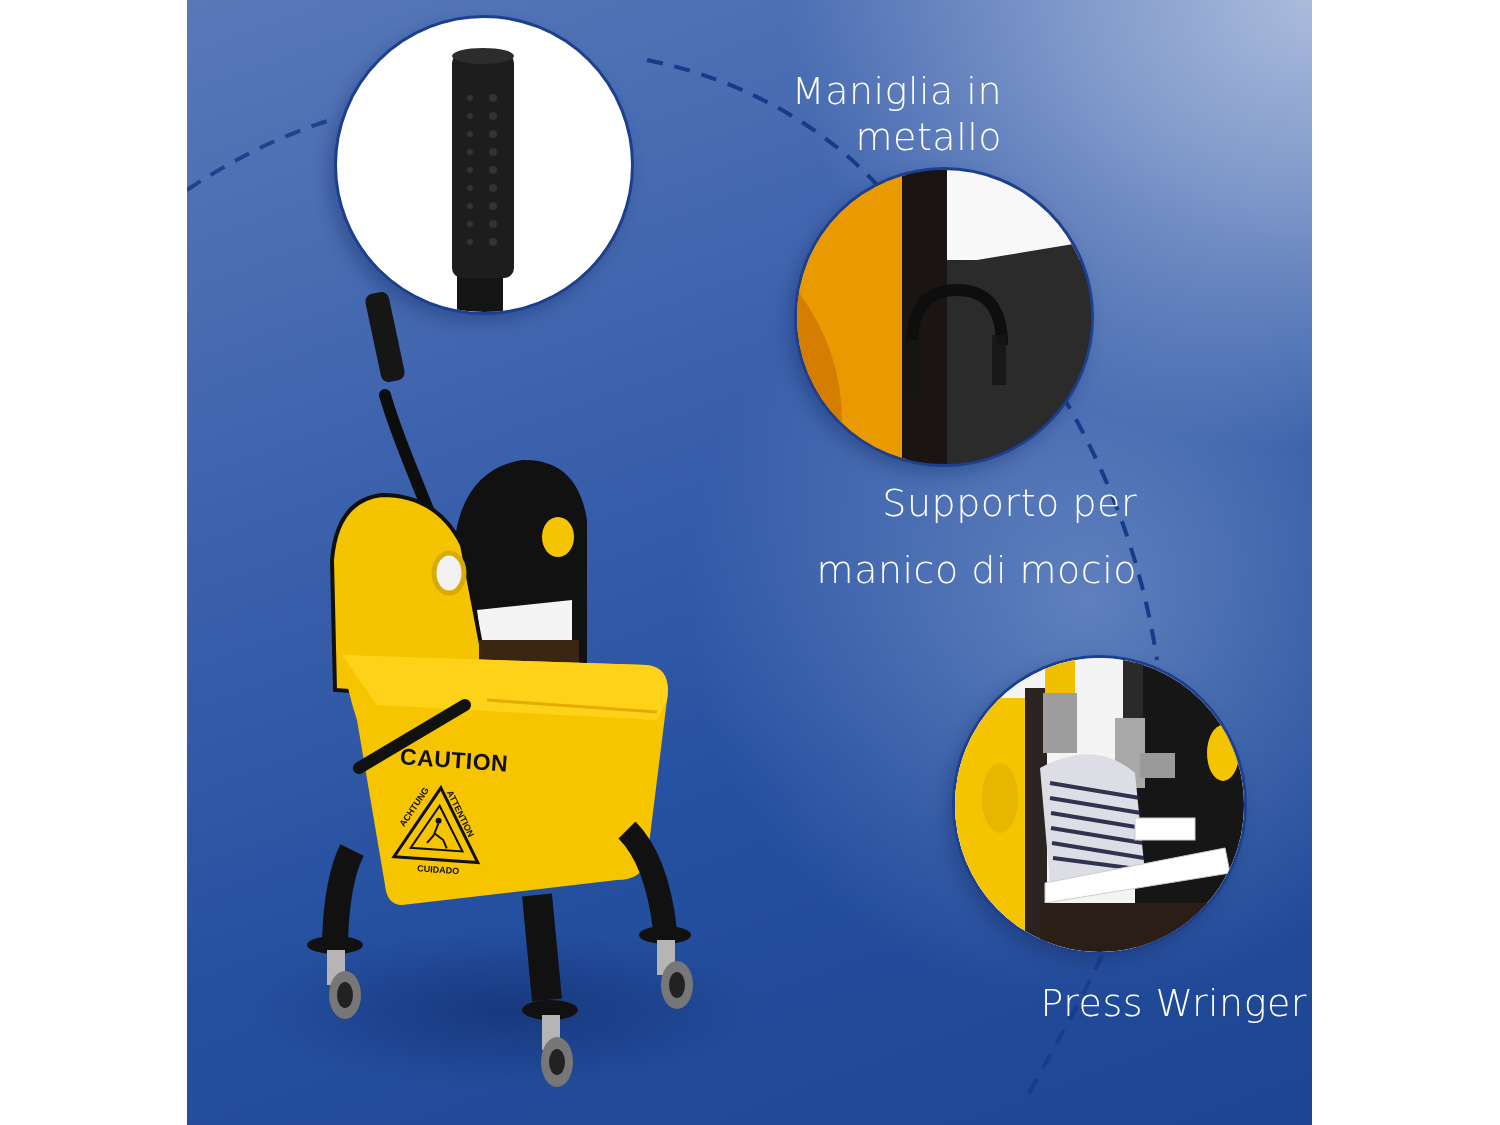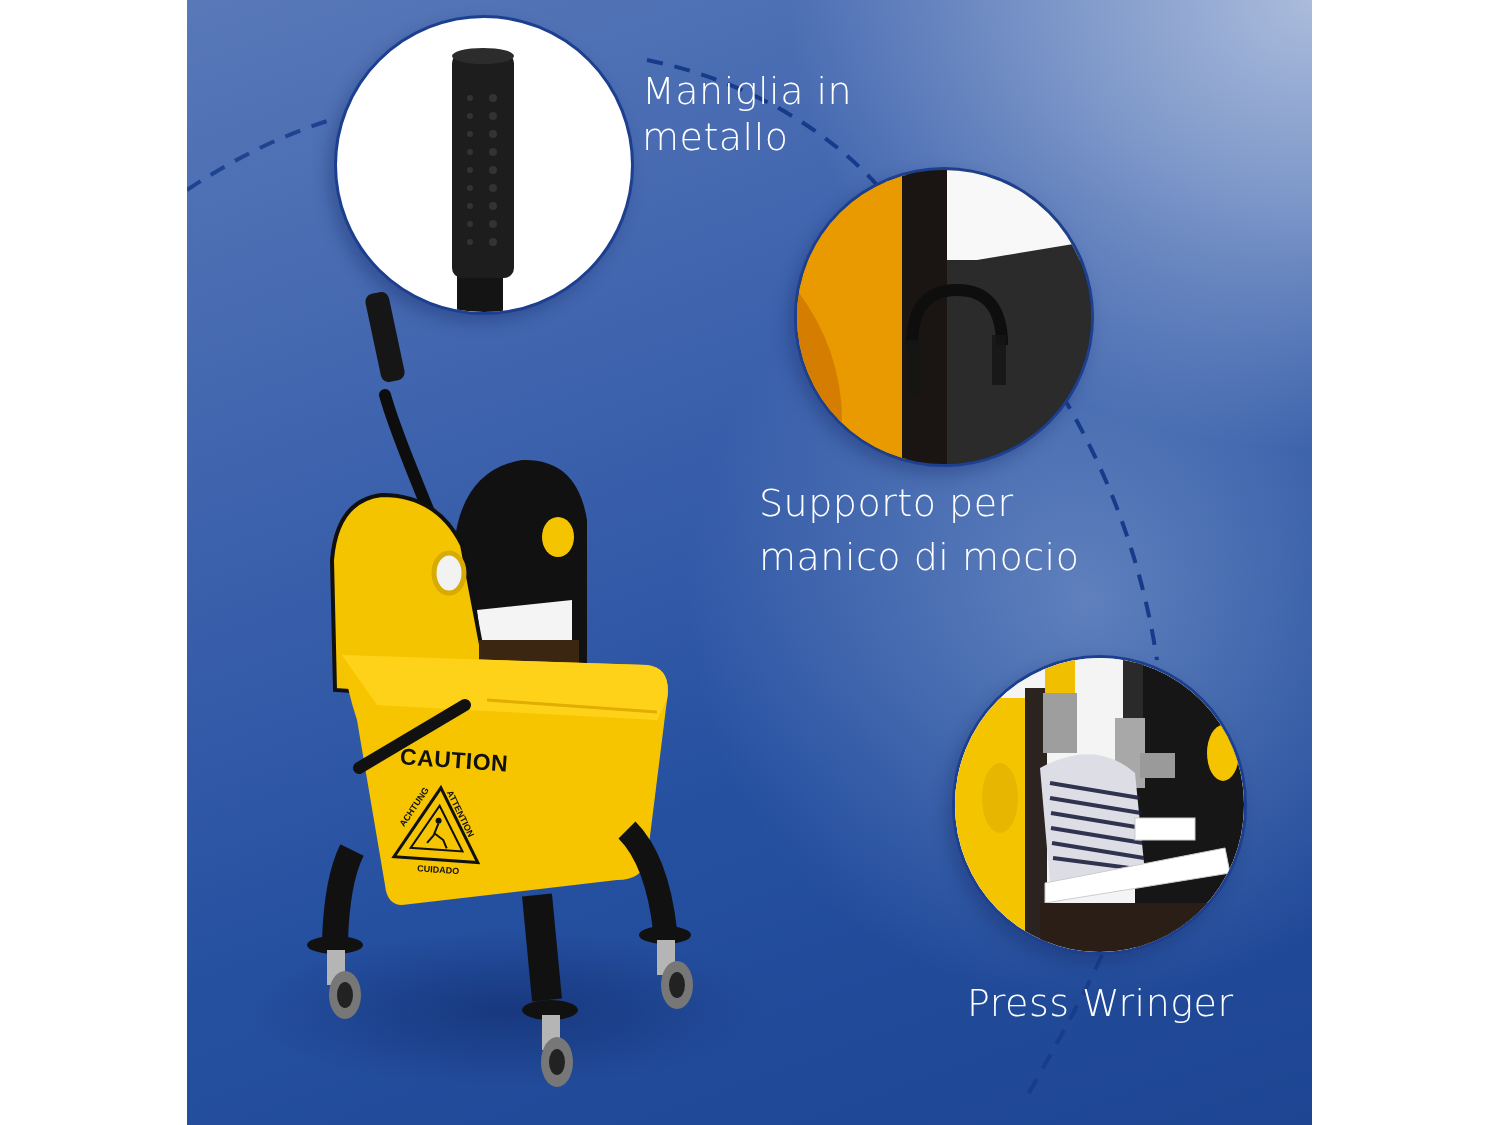--- a/index.html
+++ b/index.html
@@ -19,21 +19,21 @@
     background: radial-gradient(ellipse at center, rgba(10,30,90,0.45) 0%, rgba(10,30,90,0) 70%);
   }
   svg.overlay { position: absolute; left: 0; top: 0; }
   .callout-circle {
     position: absolute; border-radius: 50%; overflow: hidden;
     box-shadow: -6px 8px 16px rgba(20,40,100,0.35); border: 3px solid #1c3f8f;
     box-sizing: border-box;
   }
   .label {
     position: absolute; color: #ffffff; font-size: 38px; font-weight: 300; letter-spacing: 0.5px;
-    line-height: 46px; text-align: left;
+    line-height: 46px; text-align: right;
     font-family: "DejaVu Sans", "Liberation Sans", sans-serif;
   }
   .caution-text {
     position: absolute; font-family: "Liberation Sans", sans-serif; font-weight: bold;
     font-size: 23px; color: #111; transform: rotate(4deg); letter-spacing: 0.5px;
   }
   .tri-word { font-family: "Liberation Sans", sans-serif; font-weight: bold; font-size: 9px; fill: #111; }
 </style>
 </head>
 <body>
@@ -86,23 +86,23 @@
       <path d="M0 120 Q60 200 40 300 L0 300 Z" fill="#c86a00" opacity="0.6"></path>
       <rect x="105" y="0" width="45" height="300" fill="#1a1512"></rect>
       <rect x="150" y="0" width="150" height="90" fill="#f8f8f8"></rect>
       <path d="M150 95 L300 70 L300 300 L150 300 Z" fill="#2b2b2b"></path>
       <path d="M115 175 Q115 120 160 120 Q205 120 205 175" stroke="#0e0e0e" stroke-width="12" fill="none"></path>
       <rect x="110" y="170" width="14" height="55" fill="#151515" opacity="0.85"></rect>
       <rect x="195" y="165" width="14" height="50" fill="#151515" opacity="0.85"></rect>
     </svg>
   </div>
 
-  <div class="label" style="left:572px; top:480px; width:360px;">
+  <div class="label" style="left:590px; top:480px; width:360px;">
     <div>Supporto per</div>
-    <div style="margin-top:8px;">manico di mocio</div>
+    <div style="margin-top:21px;">manico di mocio</div>
   </div>
 
   <div class="callout-circle" style="left:765px; top:655px; width:295px; height:300px; background:#f7f7f7;">
     <svg width="295" height="300">
       <rect x="0" y="0" width="295" height="300" fill="#f4f4f4"></rect>
       <rect x="0" y="40" width="75" height="260" fill="#f5c400"></rect>
       <ellipse cx="45" cy="140" rx="18" ry="35" fill="#e6b600"></ellipse>
       <rect x="70" y="30" width="22" height="270" fill="#2a2320"></rect>
       <rect x="180" y="0" width="115" height="300" fill="#161616"></rect>
       <ellipse cx="268" cy="95" rx="16" ry="28" fill="#f5c400"></ellipse>

